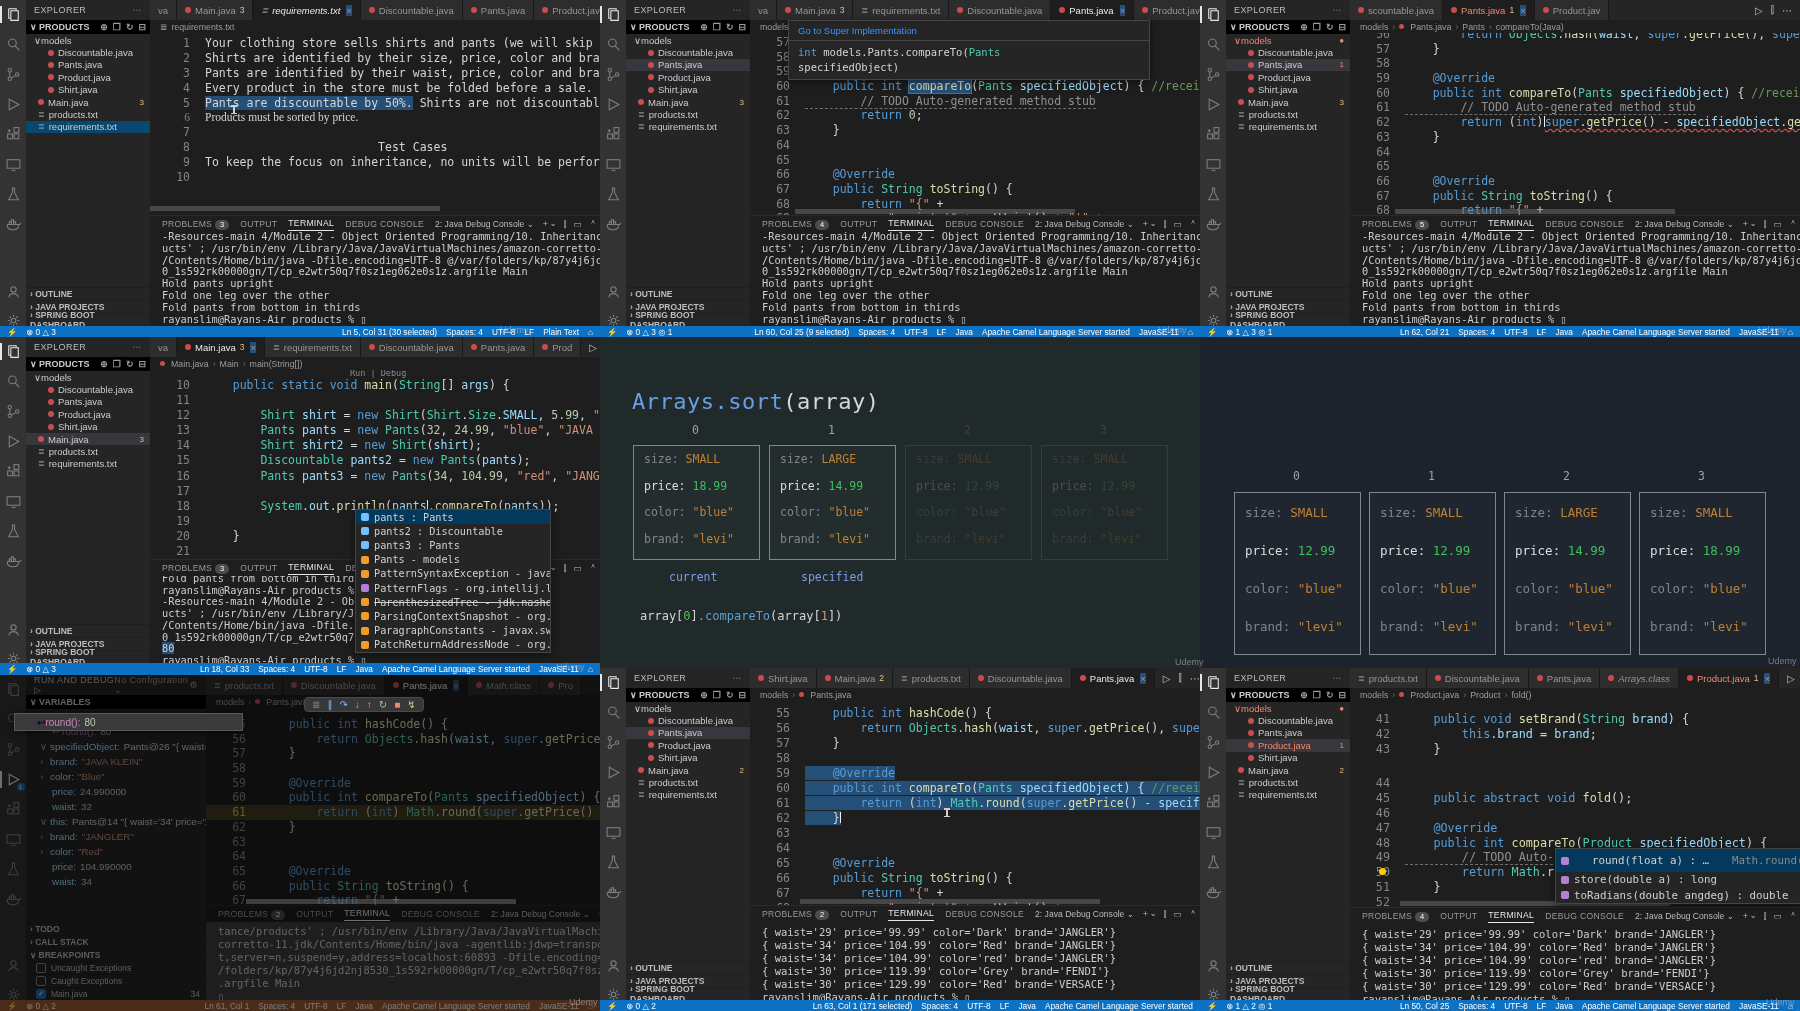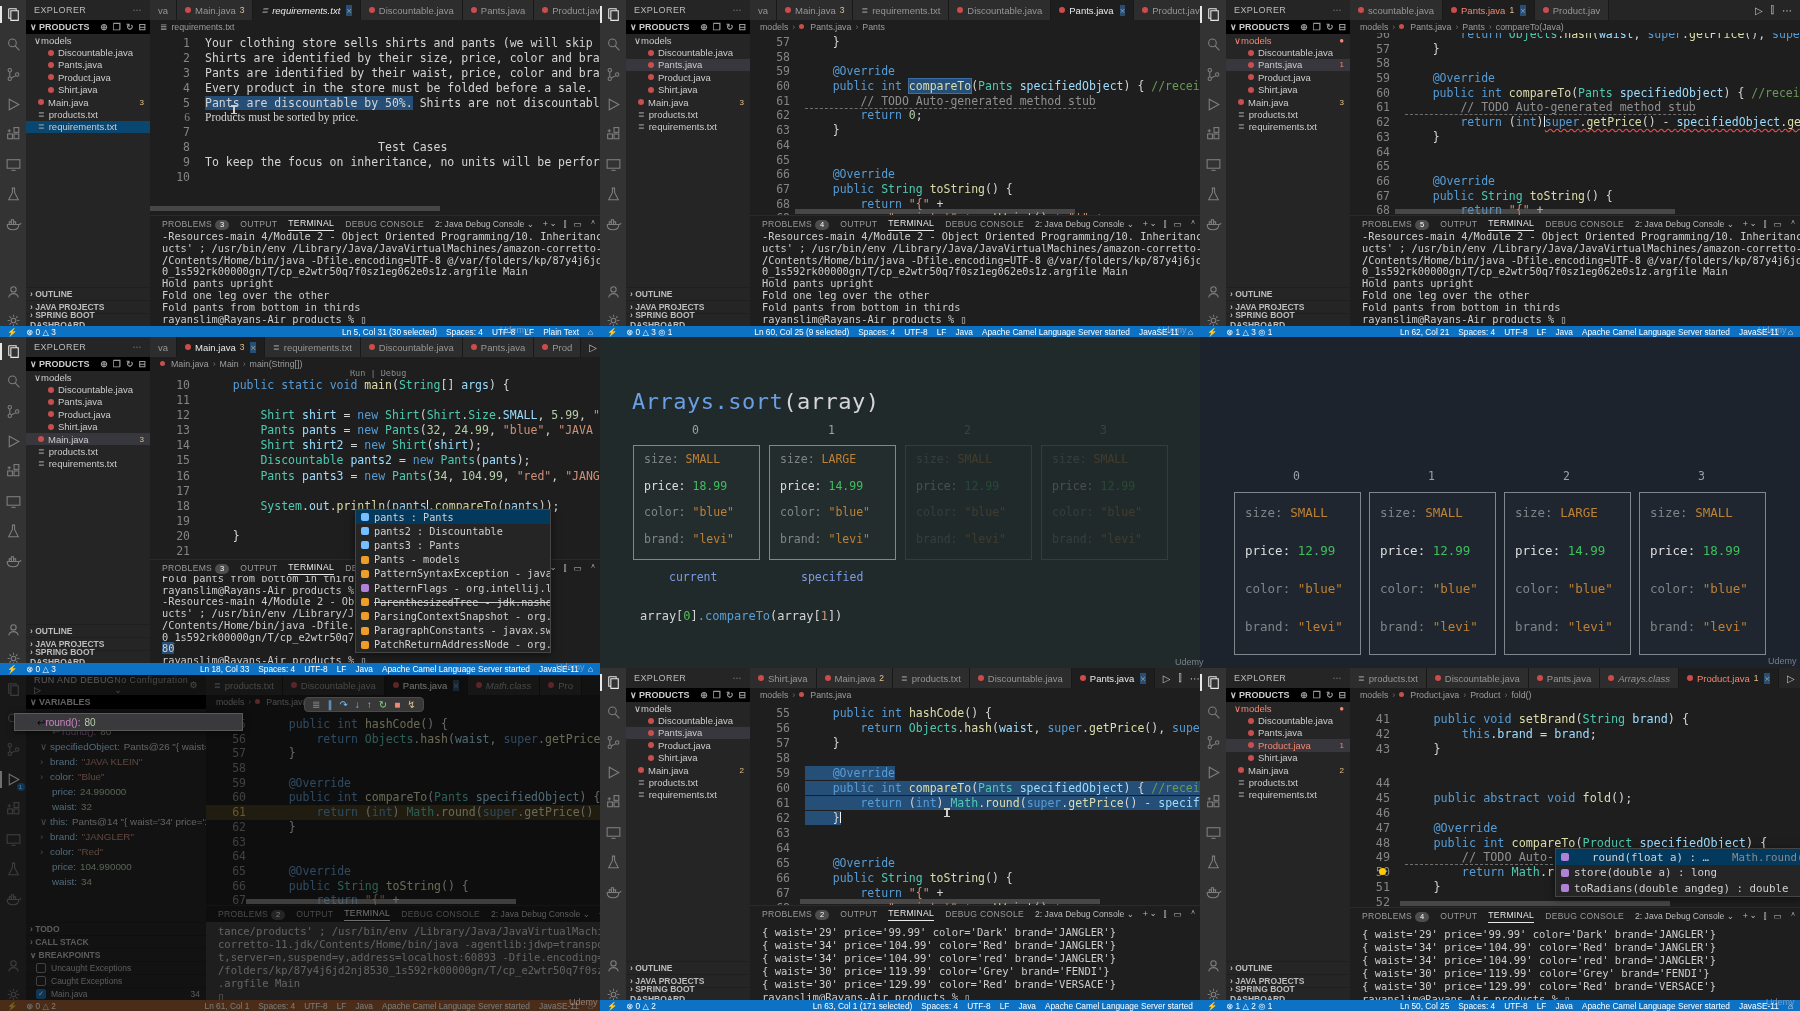--- a/index.html
+++ b/index.html
@@ -495,20 +495,25 @@
           <span>Ln 60, Col 25 (9 selected)</span>
           <span>Spaces: 4</span>
           <span>UTF-8</span>
           <span>LF</span>
           <span>Java</span>
           <span>Apache Camel Language Server started</span>
           <span>JavaSE-11</span>
           <span>⌂</span>
         </div>
       </div>
+      <div class="hovbox" style="left: 188px; top: 20px; width: 360px;">
+        <div class="hlink">Go to Super Implementation</div>
+        <div class="hcode"><span class="k">int</span><span class="p"> models.Pants.</span><span class="p">compareTo</span><span class="p">(</span><span class="t">Pants</span><span class="p">
+specifiedObject)</span></div>
+      </div>
     </div>
     <div class="win" style="left: 1200px; top: 0px; width: 600px; height: 337px;">
       <div class="abar">
         <div class="aicon act">
           <svg viewBox="0 0 16 16" fill="none" stroke="currentColor">
             <path d="M5.5 4.5h7v9h-7z"></path>
             <path d="M3.5 2.5h7v2M3.5 2.5v9h2"></path>
           </svg>
         </div>
         <div class="aicon">
@@ -1605,21 +1610,21 @@
           <span>Spaces: 4</span>
           <span>UTF-8</span>
           <span>LF</span>
           <span>Java</span>
           <span>Apache Camel Language Server started</span>
           <span>JavaSE-11</span>
           <span>⌂</span>
         </div>
       </div>
       <div class="sug" style="left: 355px; top: 180px; width: 245px; font-size: 10.8px;">
-        <div class="srow on" style="height: 16px; gap: 23px;">
+        <div class="srow on" style="height: 23px; gap: 23px;">
           <span class="sic" style="background: rgb(177, 128, 215);"></span>
           <span>round(float a) : …</span>
           <span class="sdet">  Math.round(floa…</span>
         </div>
         <div class="srow" style="height: 15.5px;">
           <span class="sic" style="background: rgb(177, 128, 215);"></span>
           <span>store(double a) : long</span>
         </div>
         <div class="srow" style="height: 15.5px;">
           <span class="sic" style="background: rgb(177, 128, 215);"></span>

